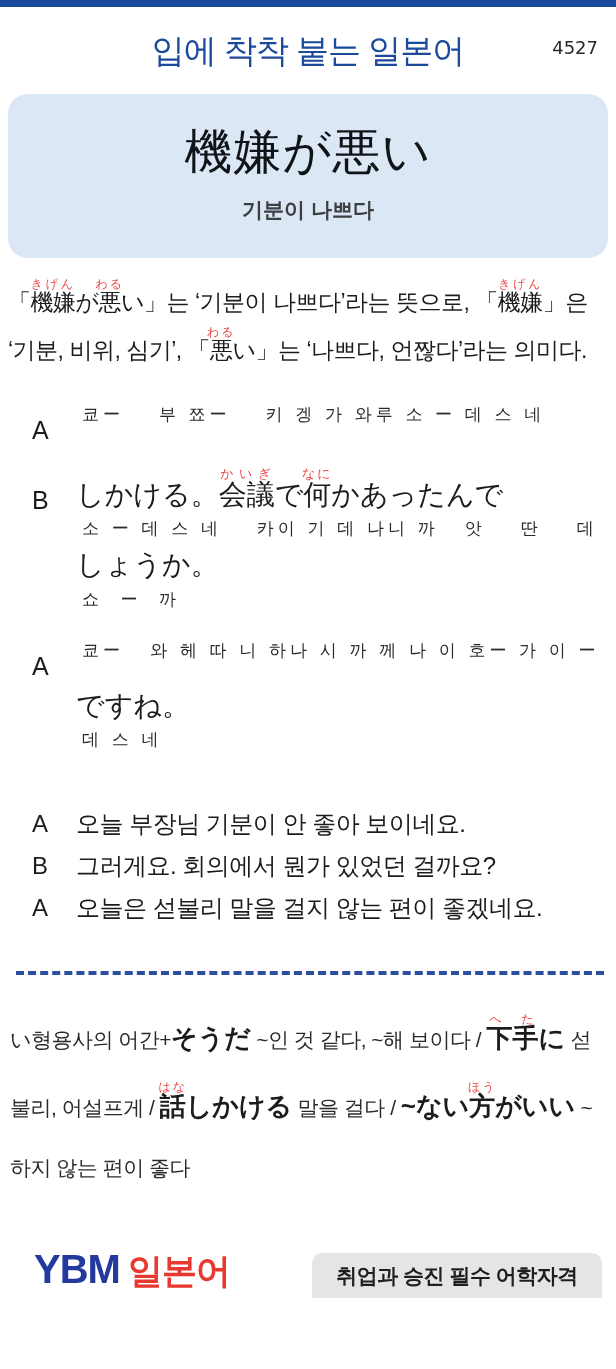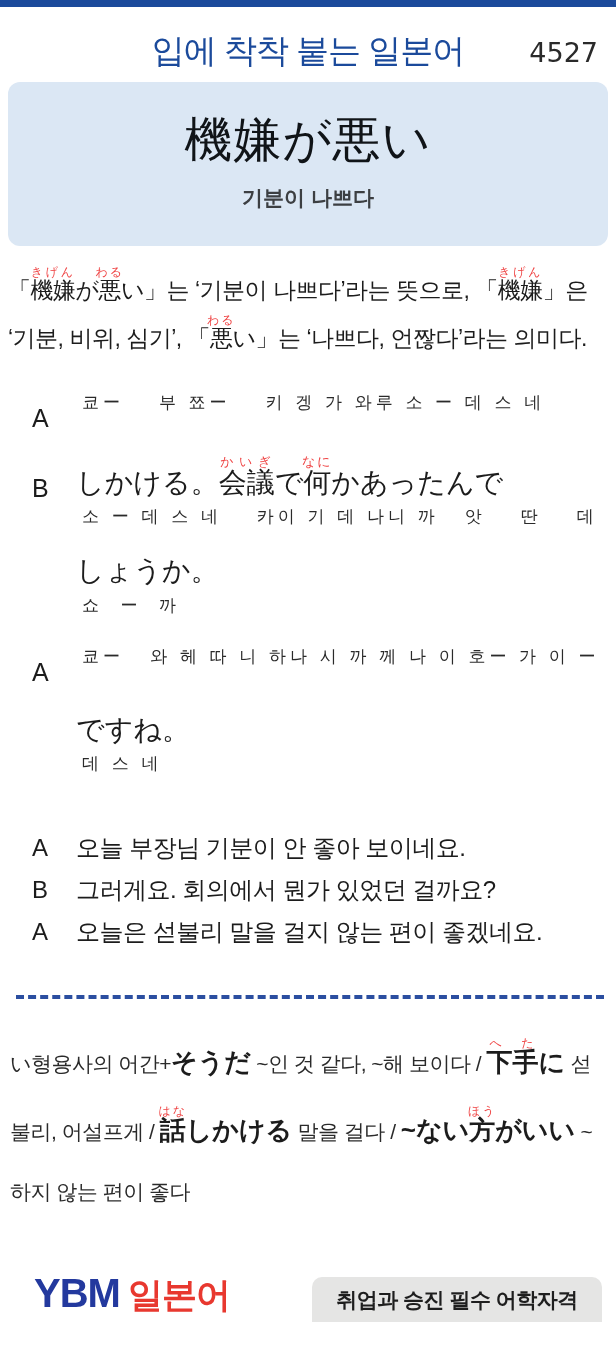--- a/index.html
+++ b/index.html
@@ -12,45 +12,45 @@
   .page{width:616px;min-height:1369px;overflow:hidden;background:#fff;}
 
   .topbar{height:7px;background:#1b4a9b;}
 
   header{position:relative;text-align:center;padding:22px 24px 8px;}
   .page-title{
     display:inline-block;color:#1b4a9b;font-size:33px;font-weight:normal;
     letter-spacing:-1px;margin:0;
   }
   .card-number{
-    position:absolute;right:18px;top:30px;font-size:27px;color:#2a2a2a;
+    position:absolute;right:18px;top:30px;font-size:18px;color:#2a2a2a;
     font-family:"DejaVu Sans",sans-serif;letter-spacing:0;
   }
 
   .phrase-card{
-    margin:0 8px 0;background:#dbe7f4;border-radius:12px;
+    margin:12px 8px 0;background:#dbe7f4;border-radius:20px;
     text-align:center;padding:26px 10px 34px;
   }
   .phrase-jp{
     font-family:"DejaVu Serif","Liberation Serif",serif;
     font-size:48px;color:#101418;letter-spacing:1px;
   }
   .phrase-kr{font-size:21px;color:#3c3f42;margin-top:12px;letter-spacing:0;font-weight:bold;}
 
   ruby rt{
     font-size:12px;font-weight:normal;color:#ef4444;letter-spacing:2px;
   }
 
   .explanation{
     margin:20px 8px 0;font-size:23px;line-height:2.1;letter-spacing:-0.5px;
   }
 
   .dialogue{margin-top:18px;}
   .dlg-row{display:flex;align-items:flex-start;margin-top:22px;padding-left:32px;}
-  .dlg-row.cont{margin-top:26px;}
+  .dlg-row.cont{margin-top:8px;}
   .speaker{width:44px;flex:0 0 44px;font-size:25px;color:#1c1c1c;padding-top:19px;}
   .dlg-body{flex:1;}
   .jp-line{font-size:28px;line-height:1.2;letter-spacing:0;}
   .jp-line ruby rt{font-size:13px;}
   .jp-line .bold{font-weight:bold;}
   .pron{
     font-size:17px;color:#2a2a2a;margin-top:6px;letter-spacing:4px;
     white-space:pre-wrap;padding-left:6px;
   }
 

